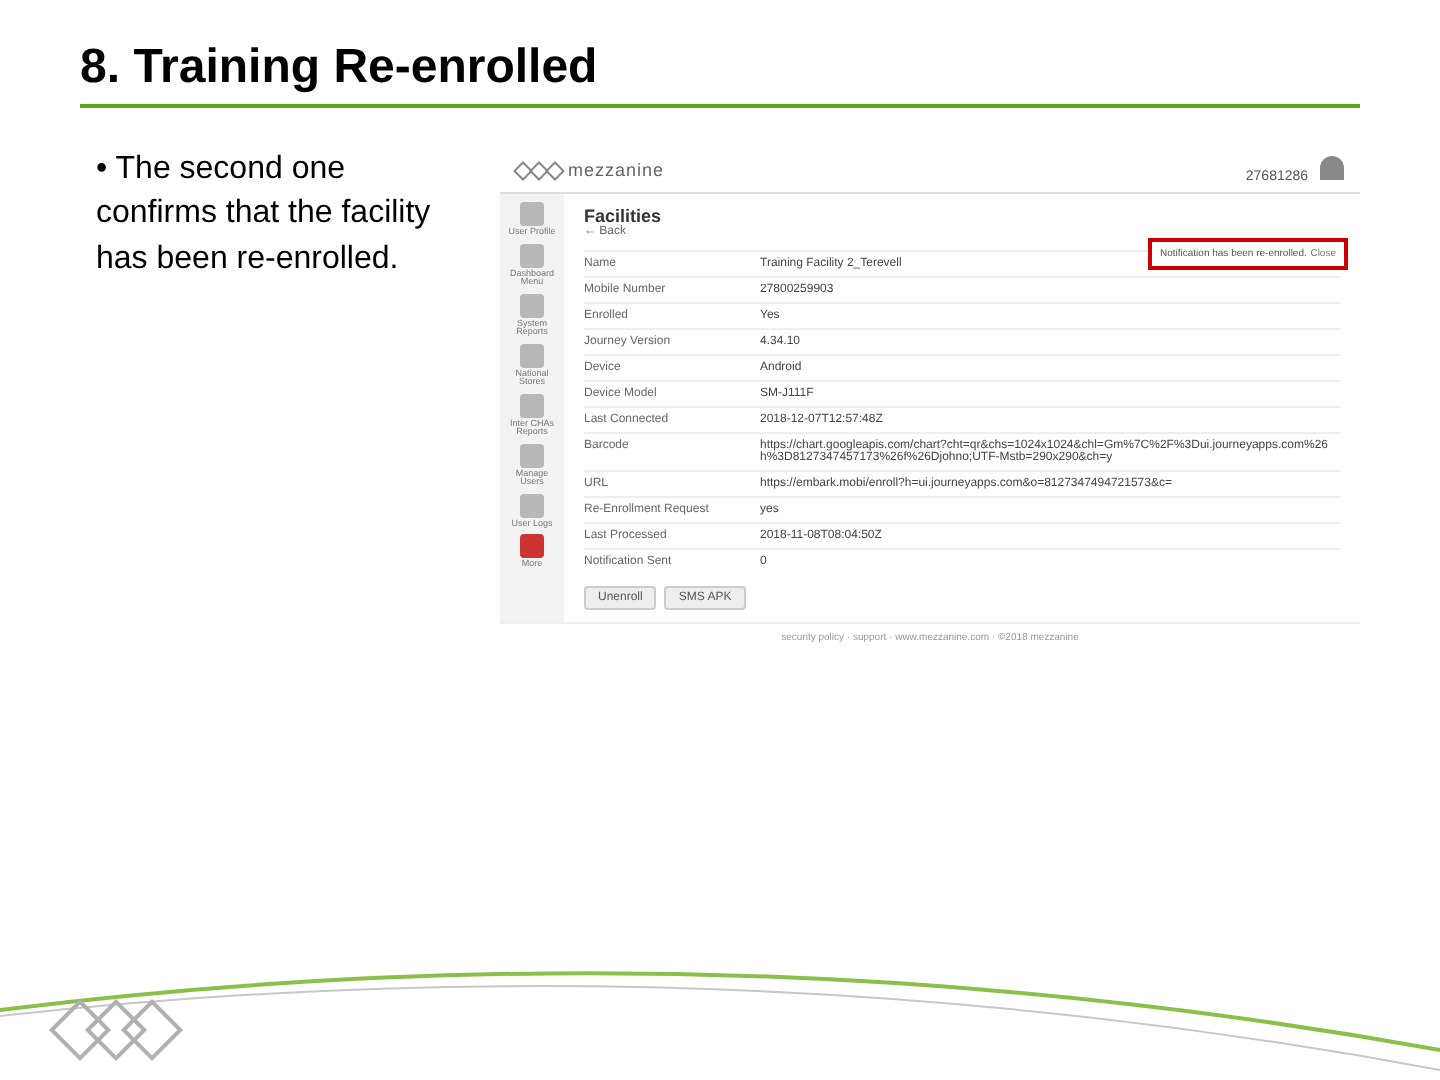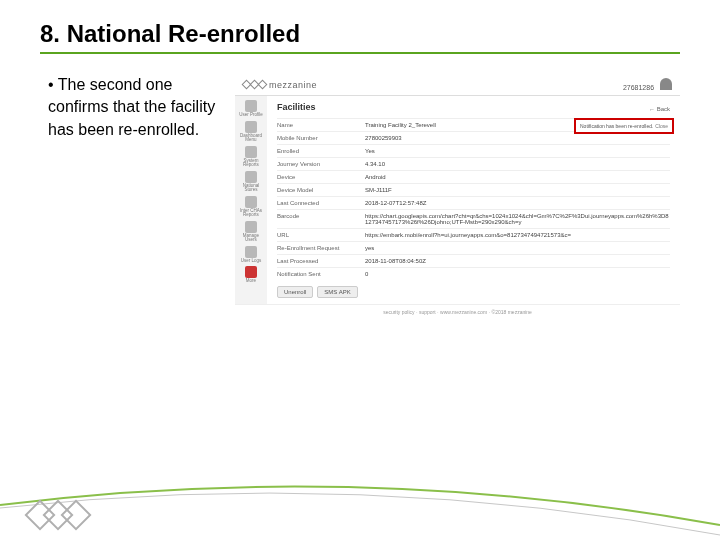--- a/index.html
+++ b/index.html
@@ -1,59 +1,59 @@
 <!DOCTYPE html>
 <html><head>
 <meta charset="utf-8">
 <style>
   * { margin: 0; padding: 0; box-sizing: border-box; }
   body { width: 720px; height: 540px; font-family: Arial, sans-serif; background: #fff; position: relative; overflow: hidden; }
   .slide { width: 100%; height: 100%; position: relative; padding: 20px 40px; }
   .title { font-size: 24px; font-weight: bold; color: #000; margin-bottom: 4px; }
   .title .highlight { color: #000; }
   .underline { height: 2px; background: #5aa41f; width: 640px; margin-bottom: 20px; }
-  .content { display: flex; gap: 5px; }
+  .content { display: flex; gap: 20px; }
   .bullet-area { width: 190px; font-size: 16px; line-height: 1.4; color: #000; }
   .bullet-area ul { list-style: none; padding-left: 8px; }
   .bullet-area li::before { content: "• "; color: #000; }
   .app { flex: 1; border: 0; font-size: 7px; color: #555; background: #fafafa; position: relative; }
   .app-header { display: flex; align-items: center; justify-content: space-between; padding: 4px 8px; background: #fff; border-bottom: 1px solid #ddd; }
   .mezz-logo { display: flex; align-items: center; gap: 3px; }
   .mezz-diamonds { display: flex; gap: 1px; }
   .mezz-diamonds span { width: 7px; height: 7px; transform: rotate(45deg); border: 1px solid #888; display: inline-block; }
   .mezz-text { font-size: 9px; color: #666; letter-spacing: 0.5px; }
   .userid { font-size: 7px; color: #555; }
   .person-icon { width: 12px; height: 12px; background: #888; border-radius: 50% 50% 0 0; display: inline-block; margin-left: 4px; }
   .app-body { display: flex; }
   .sidebar { width: 32px; background: #f3f3f3; display: flex; flex-direction: column; align-items: center; padding: 4px 0; gap: 3px; }
   .sb-item { width: 26px; text-align: center; }
   .sb-icon { width: 12px; height: 12px; background: #b8b8b8; margin: 0 auto 1px; border-radius: 2px; }
   .sb-label { font-size: 4.5px; color: #777; line-height: 1; }
   .sb-red .sb-icon { background: #cc3333; }
   .main { flex: 1; padding: 6px 10px; background: #fff; position: relative; }
-  .facilities-hdr { display: flex; justify-content: space-between; align-items: flex-end; margin-bottom: 6px; }
+  .facilities-hdr { display: flex; justify-content: space-between; align-items: flex-start; margin-bottom: 6px; flex-direction: column; }
   .facilities-hdr h2 { font-size: 9px; font-weight: bold; color: #333; }
   .back-link { font-size: 6px; color: #666; }
   .detail-row { display: flex; padding: 3px 0; border-top: 1px solid #eee; gap: 8px; }
   .detail-label { width: 80px; font-size: 6px; color: #666; }
   .detail-val { font-size: 6px; color: #444; word-break: break-all; flex: 1; }
   .buttons { margin-top: 6px; display: flex; gap: 4px; }
   .btn { font-size: 6px; padding: 2px 6px; background: #eee; border: 1px solid #ccc; color: #555; border-radius: 2px; display: inline-block; }
   .toast { position: absolute; top: 22px; right: 6px; width: 100px; border: 2px solid #cc0000; background: #fff; padding: 3px 4px; display: flex; justify-content: space-between; align-items: center; }
   .toast-text { font-size: 5px; color: #555; line-height: 1.2; }
   .toast-close { font-size: 5px; color: #777; }
   .app-footer { font-size: 5px; color: #999; text-align: center; padding: 4px; border-top: 1px solid #eee; background: #fff; }
   .decor { position: absolute; bottom: 0; left: 0; width: 100%; height: 90px; pointer-events: none; }
   .decor svg { width: 100%; height: 100%; }
 </style>
 </head>
 <body>
 
 <div class="slide">
-  <h1 class="title"><span>8. </span><span class="highlight">National Re-enrolled</span></h1>
+  <h1 class="title"><span>8. </span><span class="highlight">Training Re-enrolled</span></h1>
   <div class="underline"></div>
   <div class="content">
     <div class="bullet-area">
       <ul>
           <li><span>The second one confirms that the facility has been re-enrolled.</span></li>
         </ul>
     </div>
     <div class="app">
       <div class="app-header">
         <div class="mezz-logo">

